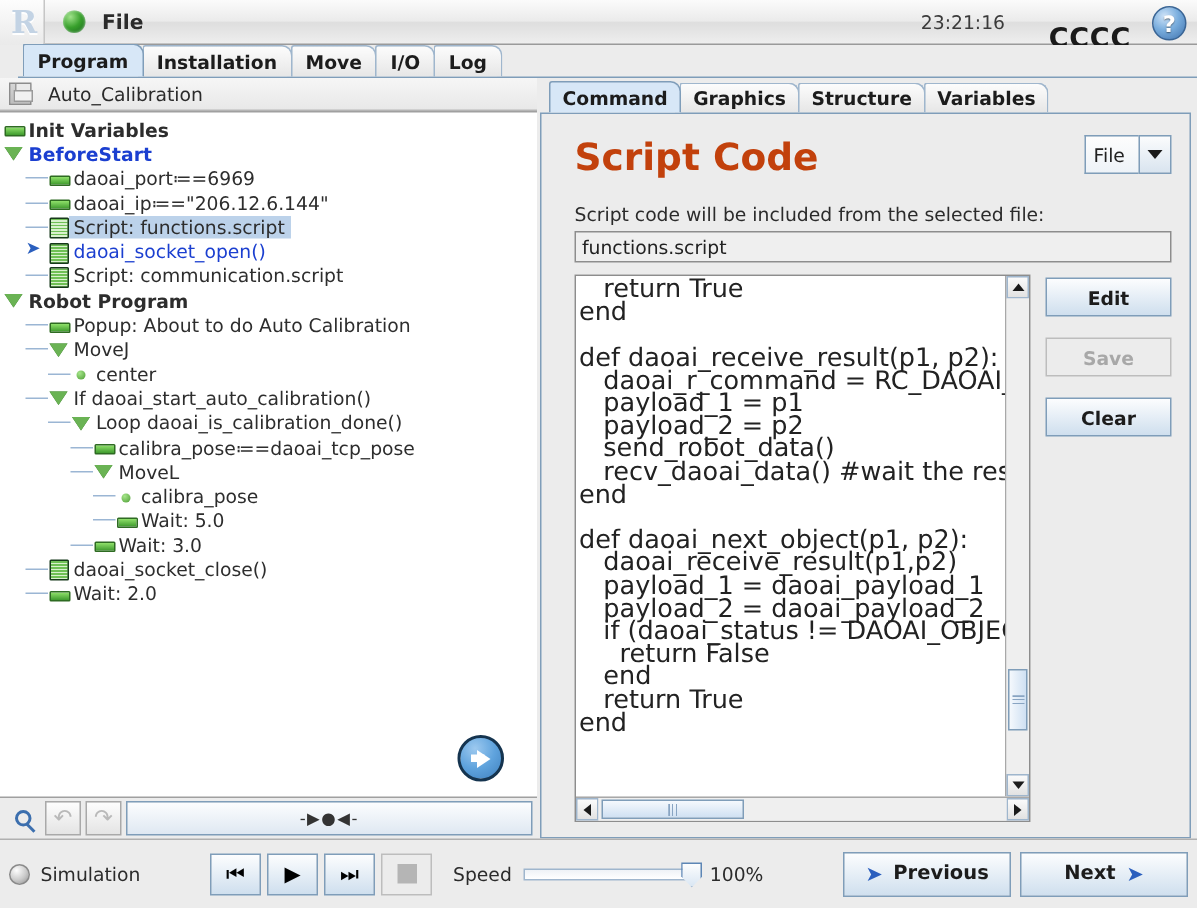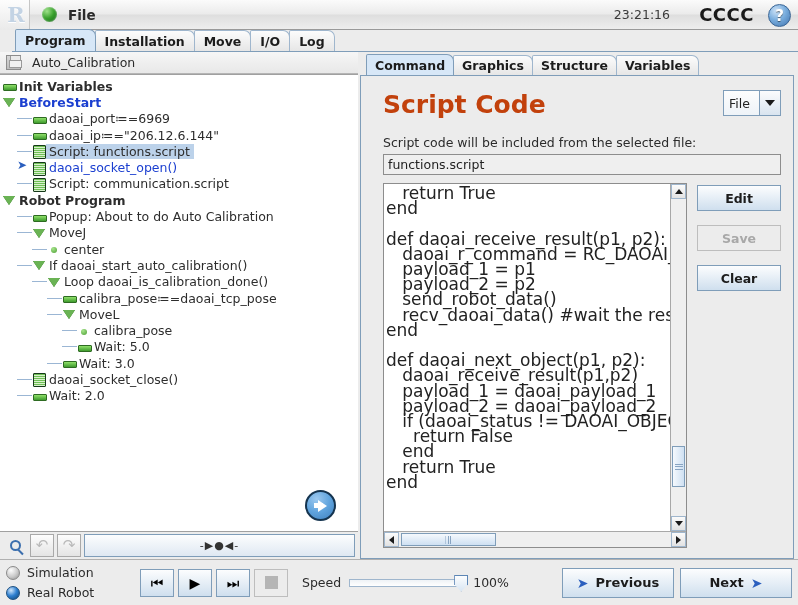--- a/index.html
+++ b/index.html
@@ -46,21 +46,21 @@
     box-shadow: inset 0 0 2px rgba(255,255,255,.7);
   }
   .file-label {
     margin-left: 11px; font-size: 13.5px; font-weight: bold; color: #2b2b2b;
   }
   .clock {
     position:absolute; right: 128px; top: 7px;
     font-size: 12.5px; color: #3a3a3a;
   }
   .brand {
-    position:absolute; right: 44px; top: 4px;
+    position:absolute; right: 44px; top: 15px;
     font-size: 18px; font-weight: bold; color: #1a1a1a; letter-spacing: .5px;
   }
   .help-btn {
     position:absolute; right: 7px; top: 4px;
     width: 23px; height: 23px; border-radius: 50%;
     background: radial-gradient(circle at 35% 28%, #cfe3f7 0%, #7aaede 45%, #3f72ad 100%);
     border: 1px solid #2c5párt;
     border: 1px solid #3a6595;
     color: #fff; font-size: 15px; font-weight: bold;
     display:flex; align-items:center; justify-content:center;
@@ -761,24 +761,20 @@
       </div>
     </div>
   </div>
 
   <div class="bottombar">
     <div class="radios">
       <div class="radio-row">
         <span class="radio"></span>
         <span class="radio-lbl">Simulation</span>
       </div>
-      <div class="radio-row">
-        <span class="radio on"></span>
-        <span class="radio-lbl">Real Robot</span>
-      </div>
     </div>
 
     <div class="media">
       <div class="mb">
         <span class="glyph">⏮</span>
       </div>
       <div class="mb">
         <span class="glyph">▶</span>
       </div>
       <div class="mb">

